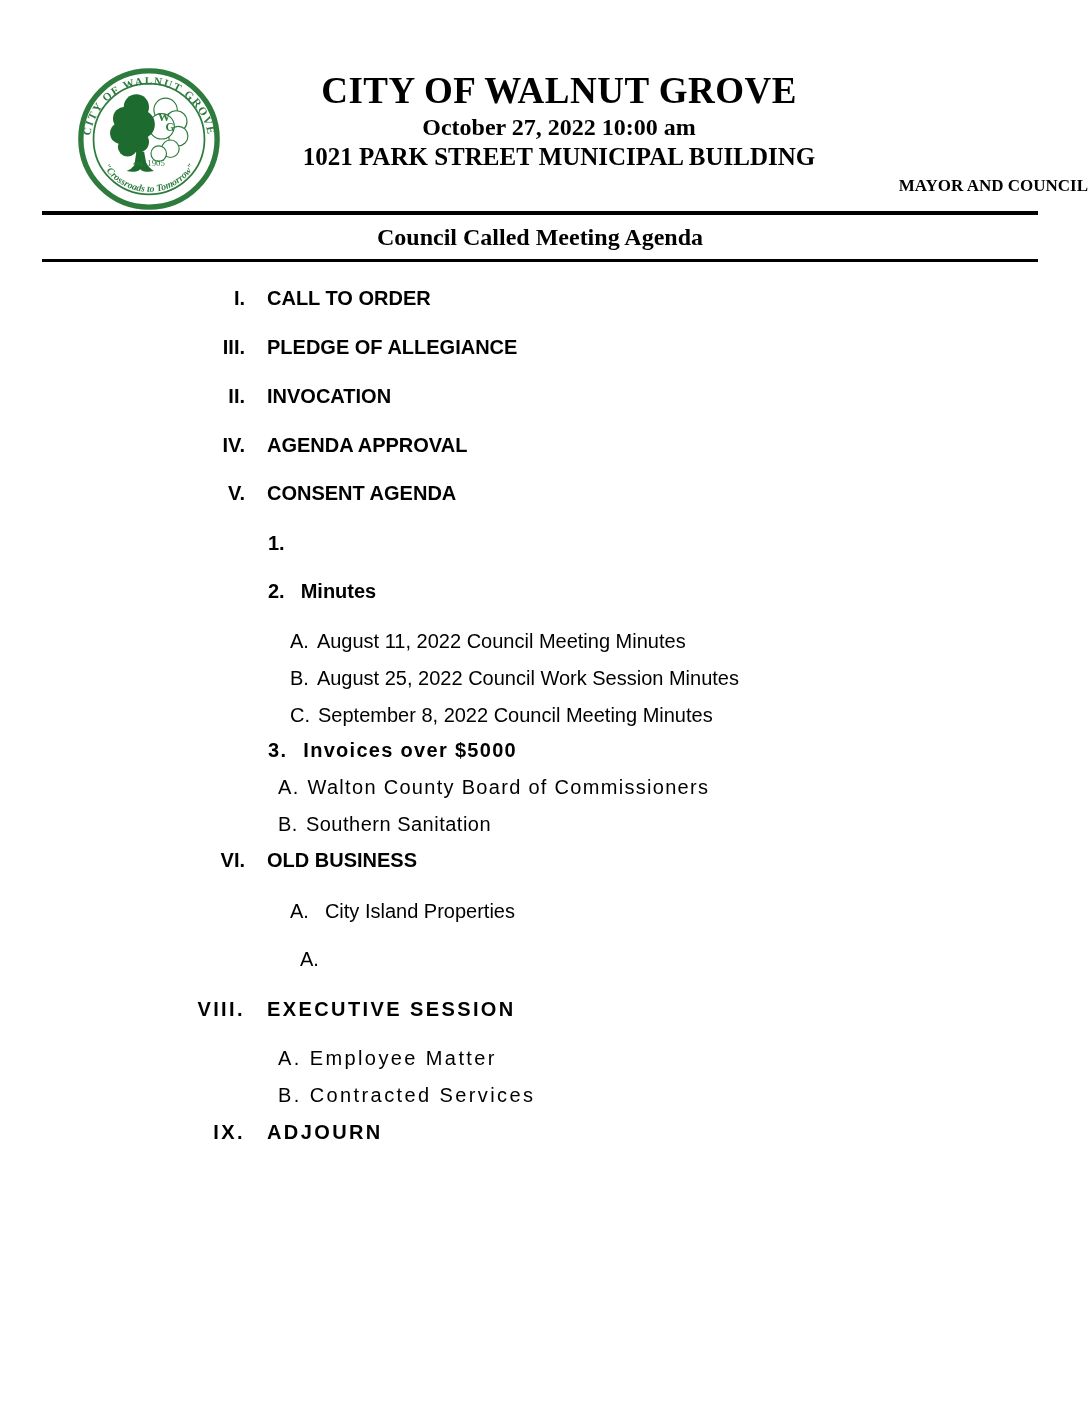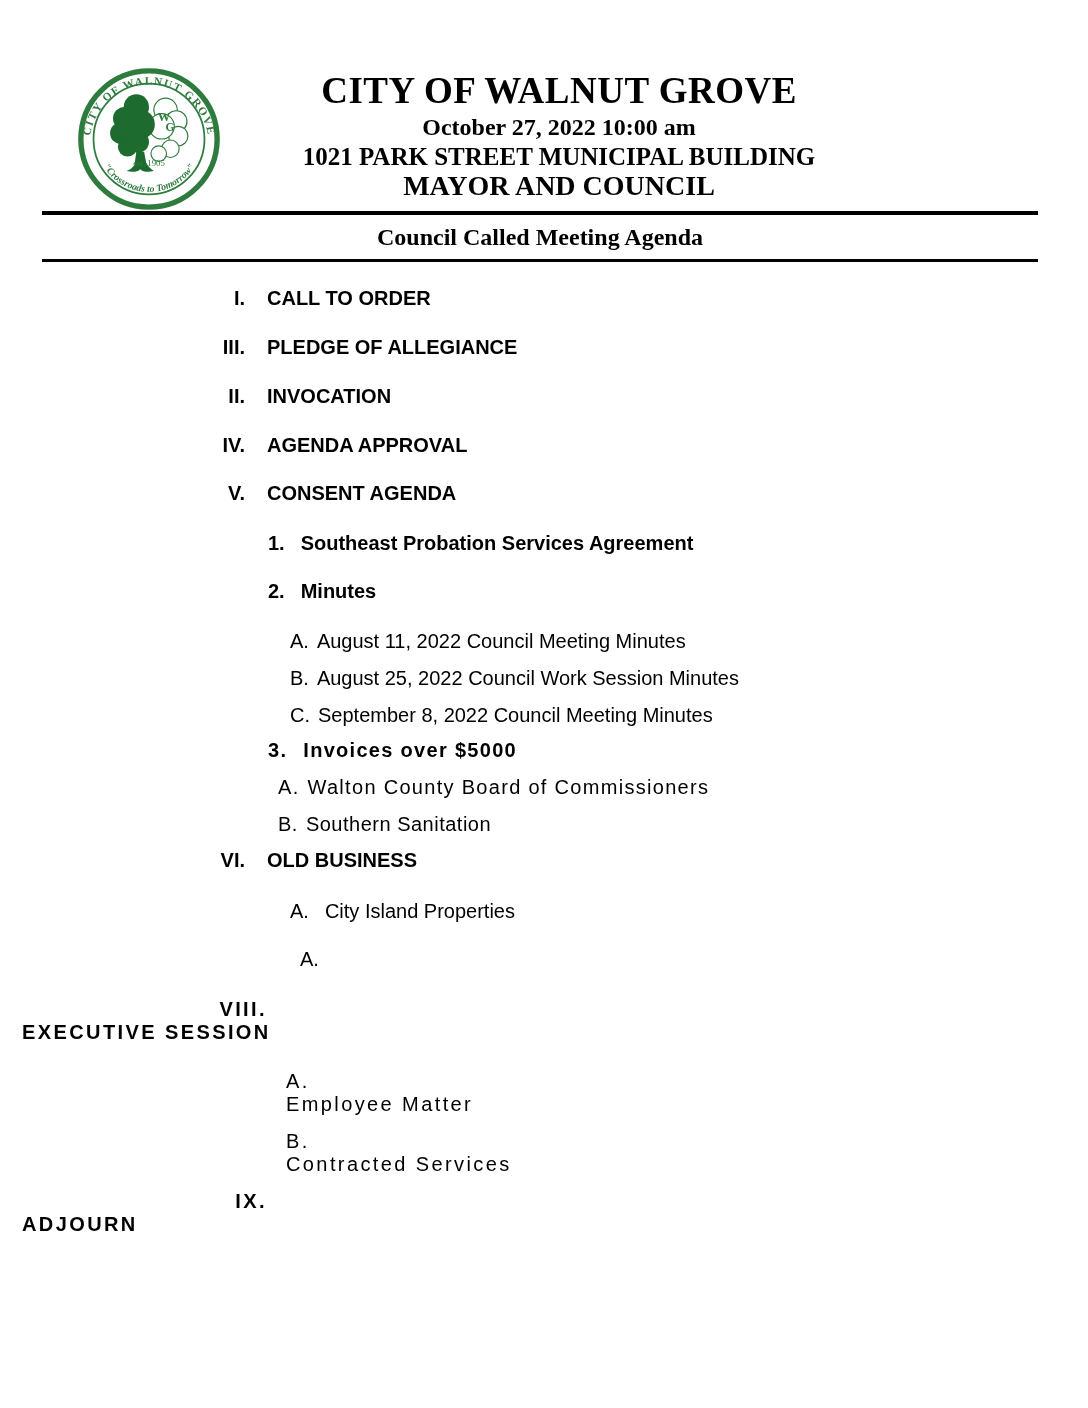--- a/index.html
+++ b/index.html
@@ -23,21 +23,21 @@
   .header {
     position:absolute; left:0; top:70px; width:1088px;
     text-align:center;
     padding-left:30px;
     font-family:"Liberation Serif","DejaVu Serif",serif;
     font-weight:bold;
   }
   .header .title   { font-size:37px; line-height:42px; letter-spacing:0.5px; }
   .header .sub1    { font-size:24px; line-height:30px; }
   .header .sub2    { font-size:25px; line-height:29px; }
-  .header .sub3    { font-size:28px; line-height:29px; }
+  .header .sub3    { font-size:17px; line-height:29px;text-align:right; }
 
   
   .rule {
     position:absolute; left:42px; width:996px; background:#000;
   }
   .rule-top    { top:211px; height:4px; }
   .rule-bottom { top:259px; height:3px; }
   .agenda-banner {
     position:absolute; left:42px; top:224px; width:996px;
     text-align:center;
@@ -57,21 +57,21 @@
   .lv3 { font-weight:normal; padding-left:290px; }
   .lv3 .marker { flex:0 0 auto; }
   .lv3 .label  { margin-left:8px; }
 
   .ind278 { padding-left:278px; }
   .ind300 { padding-left:300px; }
   .gapwide .label { margin-left:16px; }
 
   .sp05 { letter-spacing:0.5px; }
   .sp1  { letter-spacing:1.3px; }
-  .sp2  { letter-spacing:2.4px;flex-direction:column; }
+  .sp2  { letter-spacing:2.4px; }
 
   .m12 { margin-top:12px; } .m13 { margin-top:13px; } .m14 { margin-top:14px; }
   .m25 { margin-top:25px; } .m26 { margin-top:26px; } .m27 { margin-top:27px; }
   .m28 { margin-top:28px; }
 </style>
 </head>
 <body>
 
 <div class="page">
 
@@ -145,21 +145,20 @@
       <span class="label">AGENDA APPROVAL</span>
     </div>
 
     <div class="row lv1 m25">
       <span class="marker">V.</span>
       <span class="label">CONSENT AGENDA</span>
     </div>
 
     <div class="row lv2 m27">
       <span class="marker">1.</span>
-      <span class="label">Southeast Probation Services Agreement</span>
     </div>
 
     <div class="row lv2 m25">
       <span class="marker">2.</span>
       <span class="label">Minutes</span>
     </div>
 
     <div class="row lv3 m27">
       <span class="marker">A.</span>
       <span class="label">August 11, 2022 Council Meeting Minutes</span>

